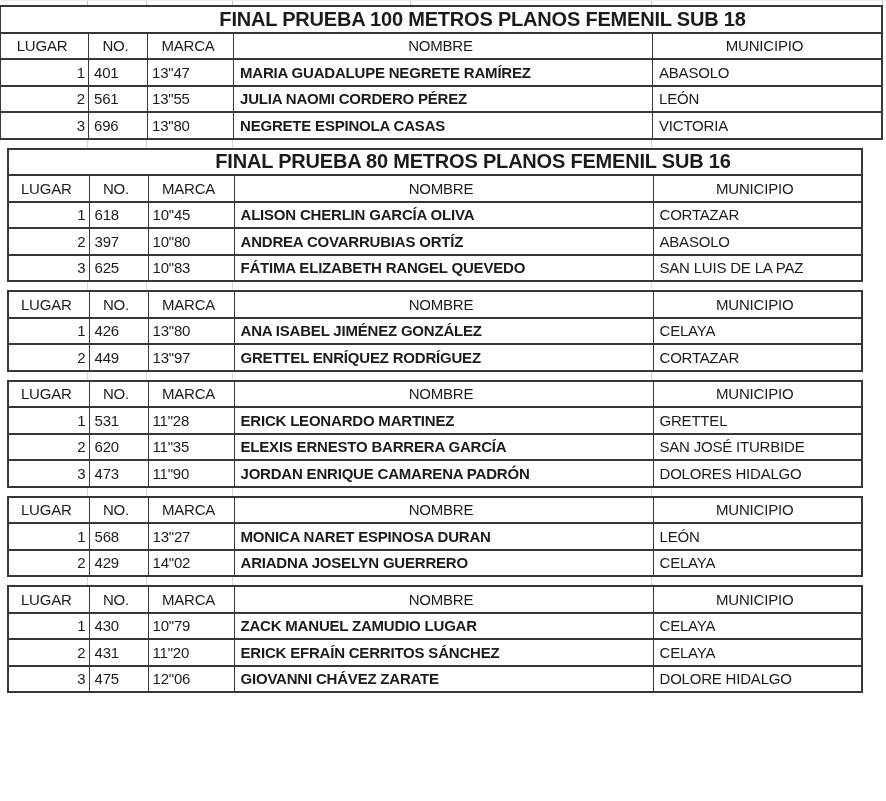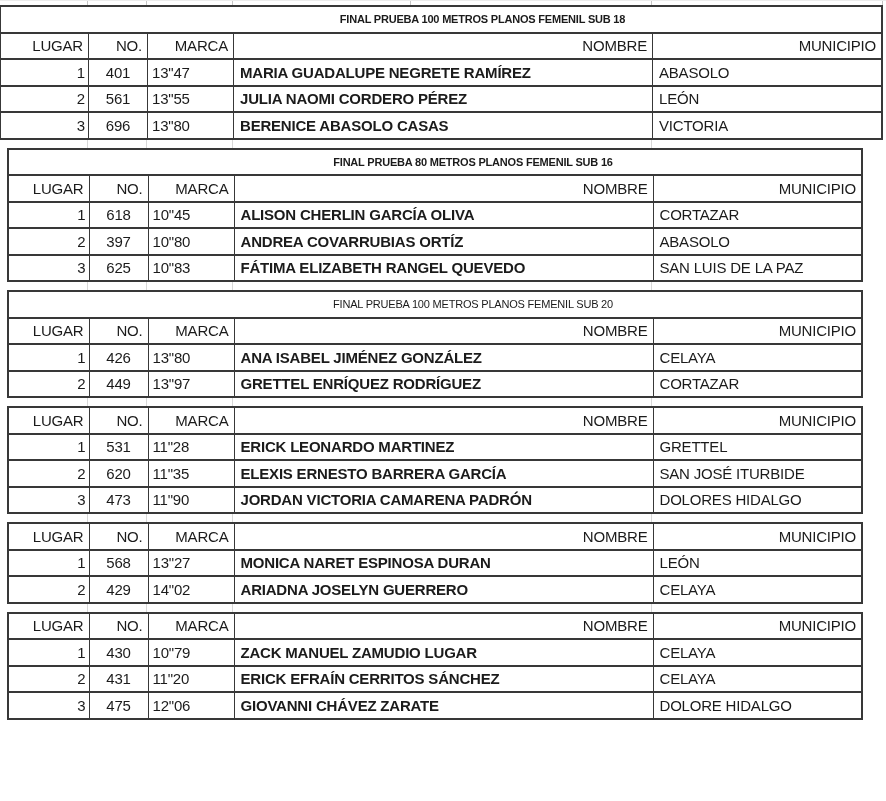--- a/index.html
+++ b/index.html
@@ -59,32 +59,32 @@
     padding: 0 5px;
     font-size: 15px;
     letter-spacing: -0.2px;
     white-space: nowrap;
     overflow: hidden;
     vertical-align: middle;
   }
   .title-row .title-cell {
     text-align: center;
     font-weight: bold;
-    font-size: 11px;
+    font-size: 20px;
     padding-left: 81px;
   }
   .cut-left .title-row .title-cell { padding-left: 88px; }
   table.title-plain .title-row .title-cell { font-weight: normal; }
 
   .header-row td {
-    text-align: right;
+    text-align: center;
     padding-left: 0;
   }
   .data-row .c-lugar { text-align: right; padding-right: 3px; }
-  .data-row .c-no    { text-align: center; padding-right: 5px; }
+  .data-row .c-no    { text-align: left; padding-right: 5px; }
   .data-row .c-marca { text-align: left;  padding-left: 4px; }
   .data-row .c-nombre { text-align: left; padding-left: 6px; font-weight: bold; }
   .data-row .c-municipio { text-align: left; padding-left: 6px; }
 </style>
 </head>
 <body>
 
 <div>
   <div class="top-strip">
       <div class="tick" style="left: 87px;"></div>
@@ -128,21 +128,21 @@
     <td class="c-no">561</td>
     <td class="c-marca">13"55</td>
     <td class="c-nombre">JULIA NAOMI CORDERO PÉREZ</td>
     <td class="c-municipio">LEÓN</td>
   </tr>
 
   <tr class="data-row">
     <td class="c-lugar">3</td>
     <td class="c-no">696</td>
     <td class="c-marca">13"80</td>
-    <td class="c-nombre">BERENICE ABASOLO CASAS</td>
+    <td class="c-nombre">NEGRETE ESPINOLA CASAS</td>
     <td class="c-municipio">VICTORIA</td>
   </tr>
 </tbody>
   </table>
 <div class="table-gap">
         <div class="tick" style="left: 87px;"></div>
         <div class="tick" style="left: 146px;"></div>
         <div class="tick" style="left: 232px;"></div>
         <div class="tick" style="left: 651px;"></div>
       </div>
@@ -199,23 +199,20 @@
       </div>
   <table class="results-table title-plain">
     <colgroup>
       <col class="col-lugar">
           <col class="col-no">
           <col class="col-marca">
           <col class="col-nombre">
           <col class="col-municipio">
     </colgroup>
     <tbody>
-      <tr class="title-row">
-        <td class="title-cell" colspan="5">FINAL PRUEBA 100 METROS PLANOS FEMENIL SUB 20</td>
-      </tr>
       <tr class="header-row">
         <td class="c-lugar">LUGAR</td>
         <td class="c-no">NO.</td>
         <td class="c-marca">MARCA</td>
         <td class="c-nombre">NOMBRE</td>
         <td class="c-municipio">MUNICIPIO</td>
       </tr>
 
   <tr class="data-row">
     <td class="c-lugar">1</td>
@@ -270,21 +267,21 @@
     <td class="c-no">620</td>
     <td class="c-marca">11"35</td>
     <td class="c-nombre">ELEXIS ERNESTO BARRERA GARCÍA</td>
     <td class="c-municipio">SAN JOSÉ ITURBIDE</td>
   </tr>
 
   <tr class="data-row">
     <td class="c-lugar">3</td>
     <td class="c-no">473</td>
     <td class="c-marca">11"90</td>
-    <td class="c-nombre">JORDAN VICTORIA CAMARENA PADRÓN</td>
+    <td class="c-nombre">JORDAN ENRIQUE CAMARENA PADRÓN</td>
     <td class="c-municipio">DOLORES HIDALGO</td>
   </tr>
 </tbody>
   </table>
 <div class="table-gap">
         <div class="tick" style="left: 87px;"></div>
         <div class="tick" style="left: 146px;"></div>
         <div class="tick" style="left: 232px;"></div>
         <div class="tick" style="left: 651px;"></div>
       </div>

